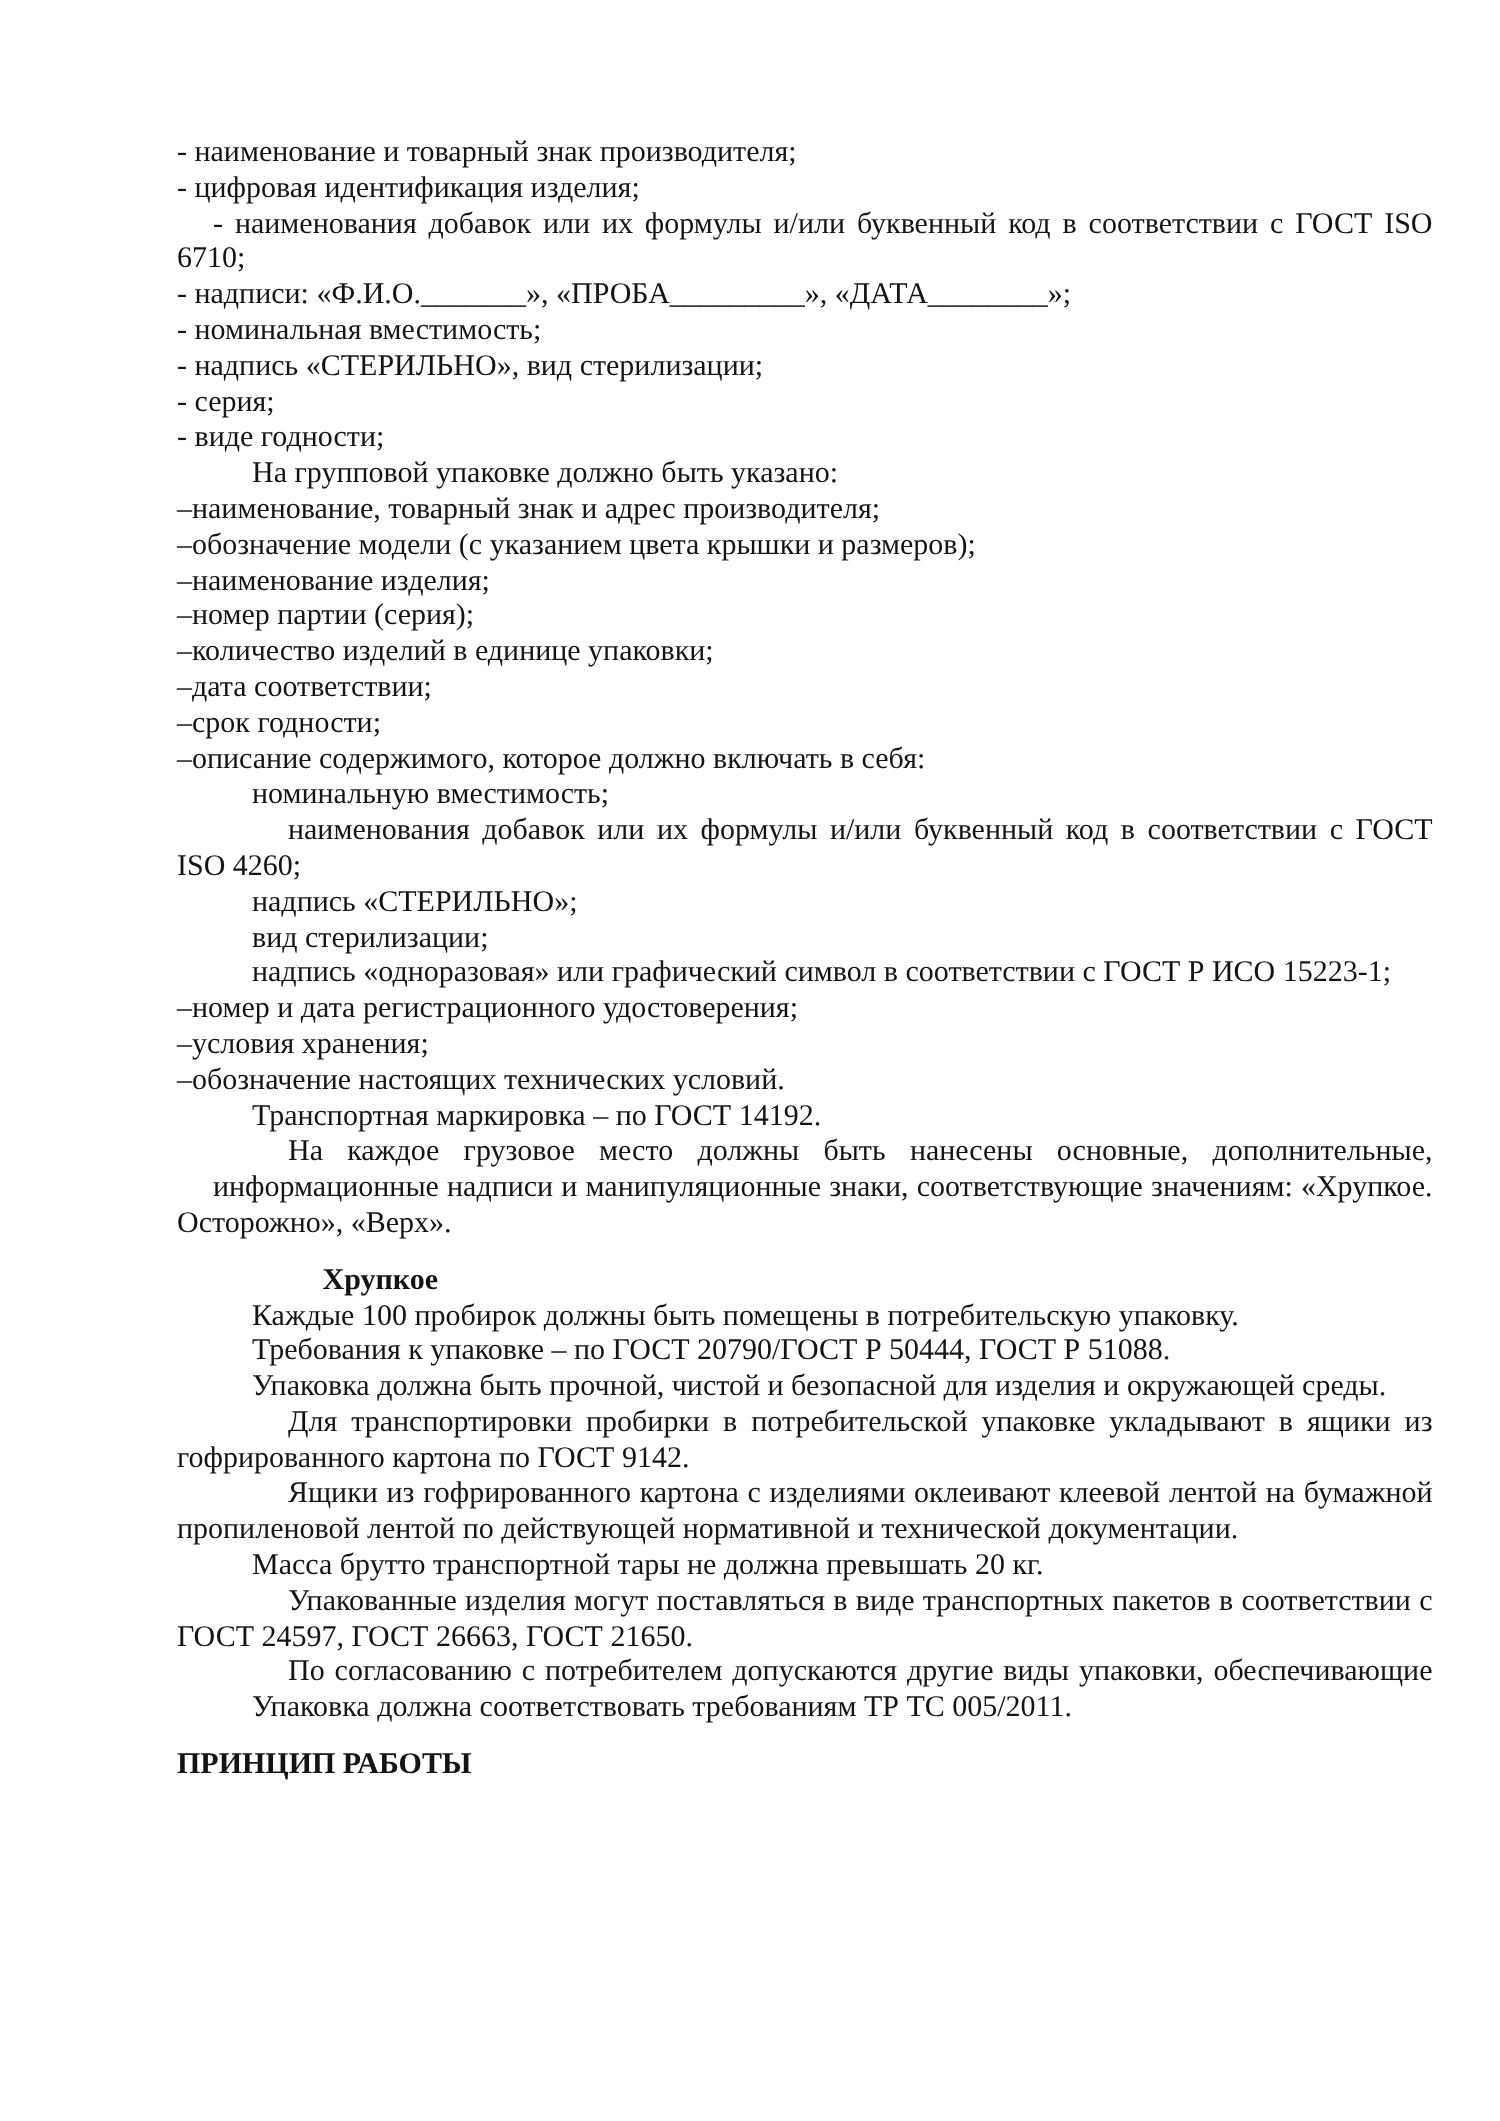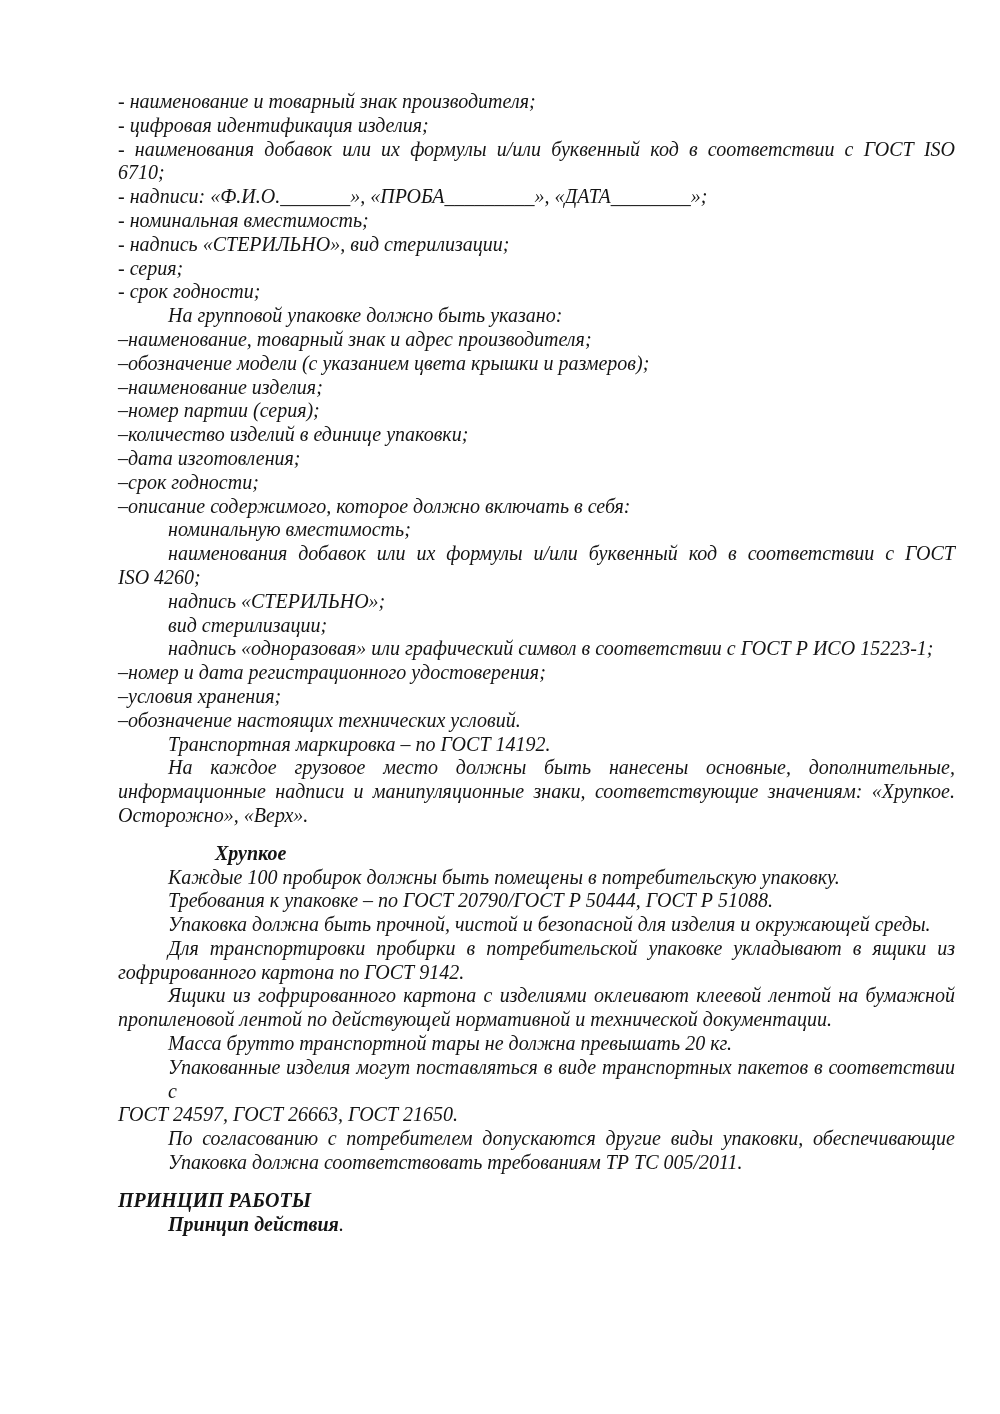--- a/index.html
+++ b/index.html
@@ -14,62 +14,62 @@
     font-size: 20px;
     line-height: 23.8px;
     color: #141414;
     overflow: hidden;
   }
   .page {
     box-sizing: border-box;
     width: 1000px;
     height: 1414px;
     padding: 90px 45px 0 118px;
-    font-style: italic;
   }
   .line {
     min-height: 23.8px;
     white-space: nowrap;
   }
   .indent { padding-left: 50px; }
   .heading { padding-left: 97px; font-weight: bold; }
   .center {
     white-space: normal;
     font-weight: bold;
   }
   .justify {
     white-space: normal;
     text-align: justify;
     text-align-last: justify;
+    margin-left: 24px;
   }
   .bold { font-weight: bold; }
   .normal { font-weight: normal; }
   .spacer { height: 14px; }
 </style>
 </head>
 <body>
 
 <div class="page">
   <div>
       <div class="line">- наименование и товарный знак производителя;</div>
       <div class="line">- цифровая идентификация изделия;</div>
       <div class="line justify">- наименования добавок или их формулы и/или буквенный код в соответствии с ГОСТ ISO</div>
       <div class="line">6710;</div>
       <div class="line">- надписи: «Ф.И.О._______», «ПРОБА_________», «ДАТА________»;</div>
       <div class="line">- номинальная вместимость;</div>
       <div class="line">- надпись «СТЕРИЛЬНО», вид стерилизации;</div>
       <div class="line">- серия;</div>
-      <div class="line">- срок годности;</div>
+      <div class="line">- виде годности;</div>
       <div class="line indent">На групповой упаковке должно быть указано:</div>
       <div class="line">–наименование, товарный знак и адрес производителя;</div>
       <div class="line">–обозначение модели (с указанием цвета крышки и размеров);</div>
       <div class="line">–наименование изделия;</div>
       <div class="line">–номер партии (серия);</div>
       <div class="line">–количество изделий в единице упаковки;</div>
-      <div class="line">–дата изготовления;</div>
+      <div class="line">–дата соответствии;</div>
       <div class="line">–срок годности;</div>
       <div class="line">–описание содержимого, которое должно включать в себя:</div>
       <div class="line indent">номинальную вместимость;</div>
       <div class="line indent justify">наименования добавок или их формулы и/или буквенный код в соответствии с ГОСТ</div>
       <div class="line">ISO 4260;</div>
       <div class="line indent">надпись «СТЕРИЛЬНО»;</div>
       <div class="line indent">вид стерилизации;</div>
       <div class="line indent">надпись «одноразовая» или графический символ в соответствии с ГОСТ Р ИСО 15223-1;</div>
       <div class="line">–номер и дата регистрационного удостоверения;</div>
       <div class="line">–условия хранения;</div>
@@ -87,15 +87,14 @@
       <div class="line">гофрированного картона по ГОСТ 9142.</div>
       <div class="line indent justify">Ящики из гофрированного картона с изделиями оклеивают клеевой лентой на бумажной</div>
       <div class="line">пропиленовой лентой по действующей нормативной и технической документации.</div>
       <div class="line indent">Масса брутто транспортной тары не должна превышать 20 кг.</div>
       <div class="line indent justify">Упакованные изделия могут поставляться в виде транспортных пакетов в соответствии с</div>
       <div class="line">ГОСТ 24597, ГОСТ 26663, ГОСТ 21650.</div>
       <div class="line indent justify">По согласованию с потребителем допускаются другие виды упаковки, обеспечивающие</div>
       <div class="line indent">Упаковка должна соответствовать требованиям ТР ТС 005/2011.</div>
       <div class="spacer"></div>
       <div class="line center">ПРИНЦИП РАБОТЫ</div>
-      <div class="line indent bold"><span class="bold">Принцип действия</span><span class="normal">.</span></div>
     </div>
 </div>
 
 </body></html>

